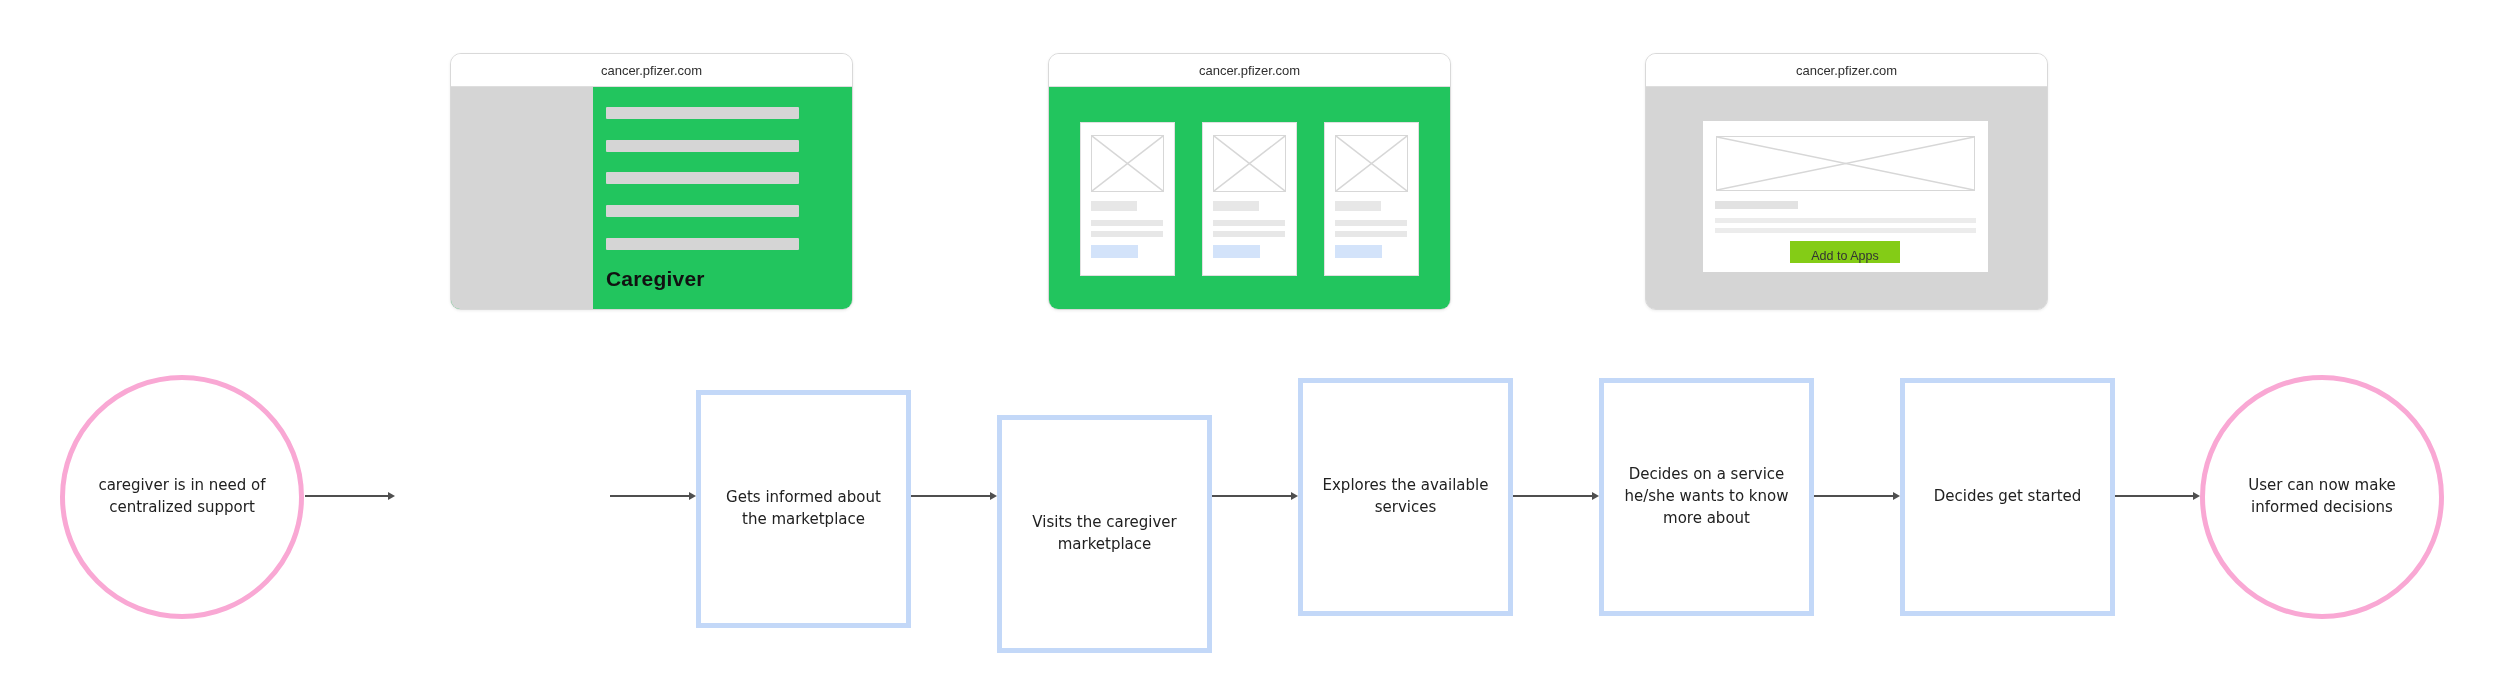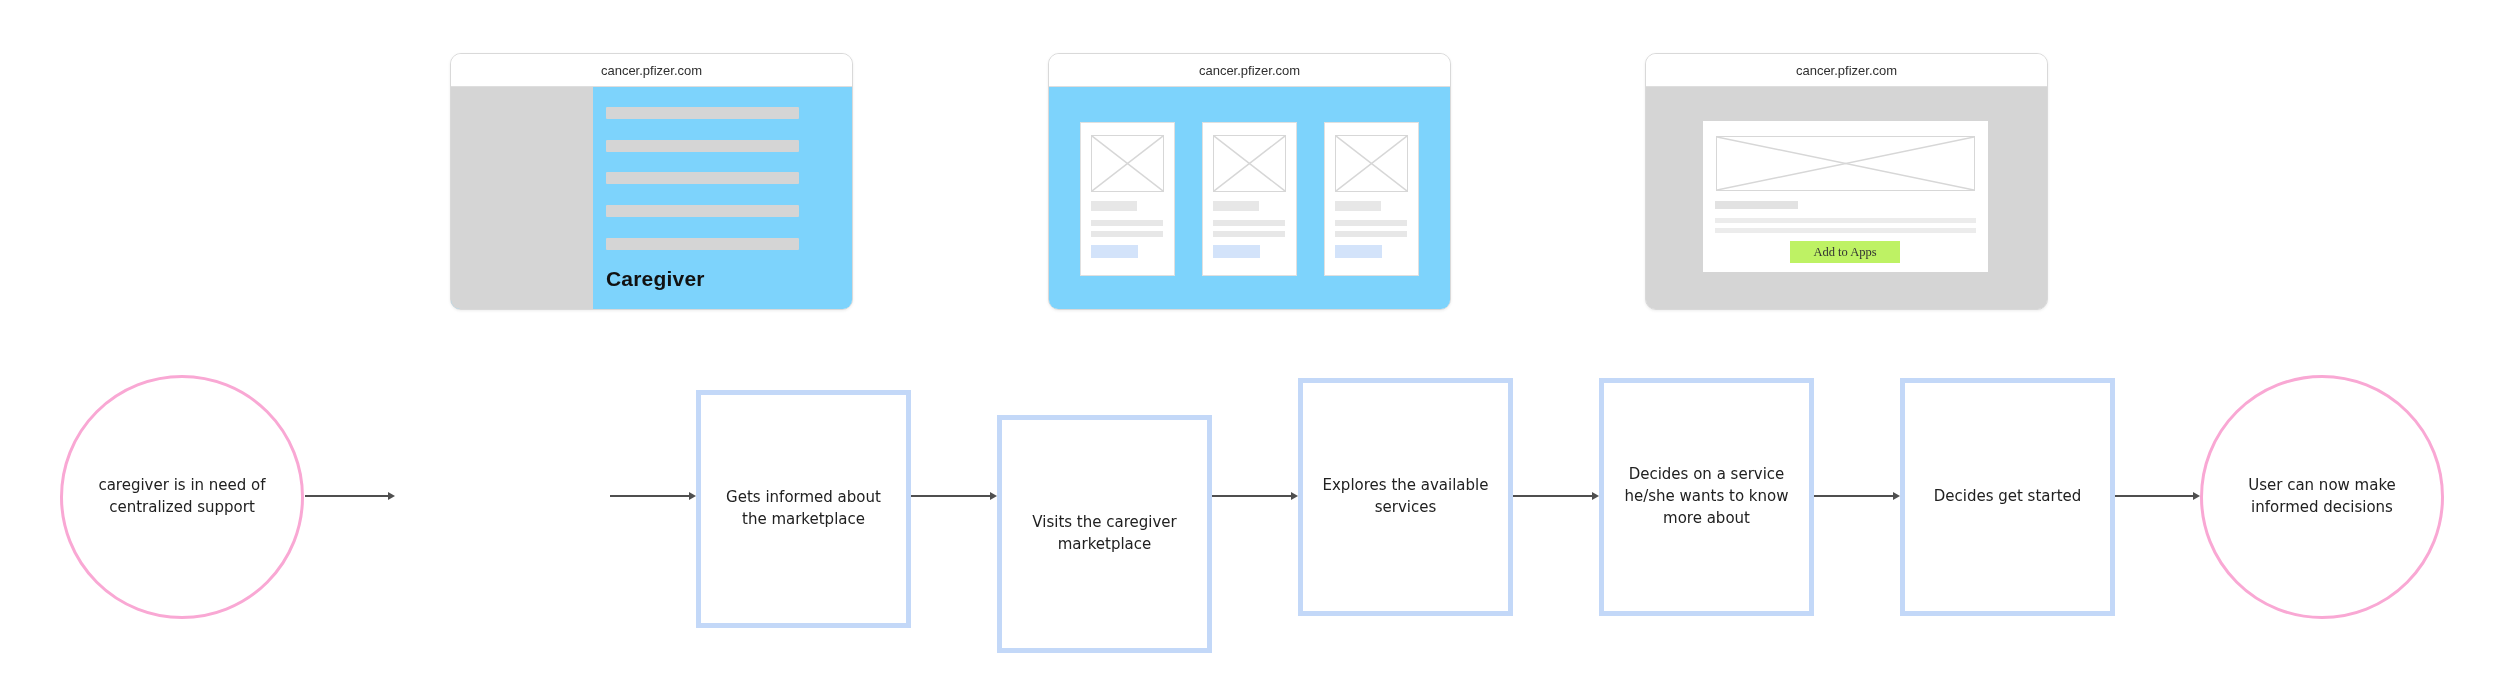--- a/index.html
+++ b/index.html
@@ -35,21 +35,21 @@
     align-items: center;
     justify-content: center;
     font-size: 13px;
     color: #2f2f2f;
   }
   .mockup-body {
     position: relative;
     height: calc(100% - 33.5px);
     border-radius: 0 0 9px 9px;
     overflow: hidden;
-    background: #7dd3fc;
+    background: #22c55e;
   }
 
   
   .m1-sidebar { position:absolute; left:0; top:0; width:142px; height:100%; background:#d5d5d5; }
   .m1-bar { position:absolute; left:155px; width:193px; height:12px; background:#d5d5d5; border-radius:1px; }
   .m1-heading { position:absolute; left:155px; top:180px; font-size:21px; font-weight:bold; color:#111; letter-spacing:0.2px; }
 
   
   .m2-card {
     position:absolute; top:35px; width:95px; height:154px;
@@ -66,38 +66,38 @@
 
   
   .m3-body { background:#d5d5d5; }
   .m3-card { position:absolute; left:57px; top:34px; width:285px; height:151px; background:#ffffff; }
   .m3-img  { left:13px; top:15px; width:259px; height:55px; }
   .m3-bar-short { position:absolute; left:12px; top:80px; width:83px; height:8px; background:#e2e2e2; }
   .m3-bar1 { position:absolute; left:12px; top:97px;  width:261px; height:5px; background:#ececec; }
   .m3-bar2 { position:absolute; left:12px; top:107px; width:261px; height:5px; background:#ececec; }
   .m3-btn  {
     position:absolute; left:87px; top:120px; width:110px; height:22px;
-    background:#bef264; display:flex; align-items:center; justify-content:center;
-    font-size:12.5px; color:#333;font-family:Liberation Serif, serif;
+    background:#84cc16; display:flex; align-items:flex-end; justify-content:center;
+    font-size:12.5px; color:#333;
   }
 
   
   .node {
     position:absolute;
     display:flex; align-items:center; justify-content:center;
     text-align:center;
     box-sizing:border-box;
     background:#ffffff;
     font-size:15px;
     line-height:1.45;
     color:#212121;
   }
   .node.circle {
     top:375px; width:244px; height:244px;
-    border:3px solid #f9a8d4; border-radius:50%;
+    border:5px solid #f9a8d4; border-radius:50%;
   }
   .node.rect {
     top:378px; width:215px; height:238px;
     border:5px solid #c3d8f8;
     padding:0 12px;
   }
   .node-text { display:inline-block; }
   .c1 .node-text { width:168px; }
   .c2 .node-text { width:165px; }
 

